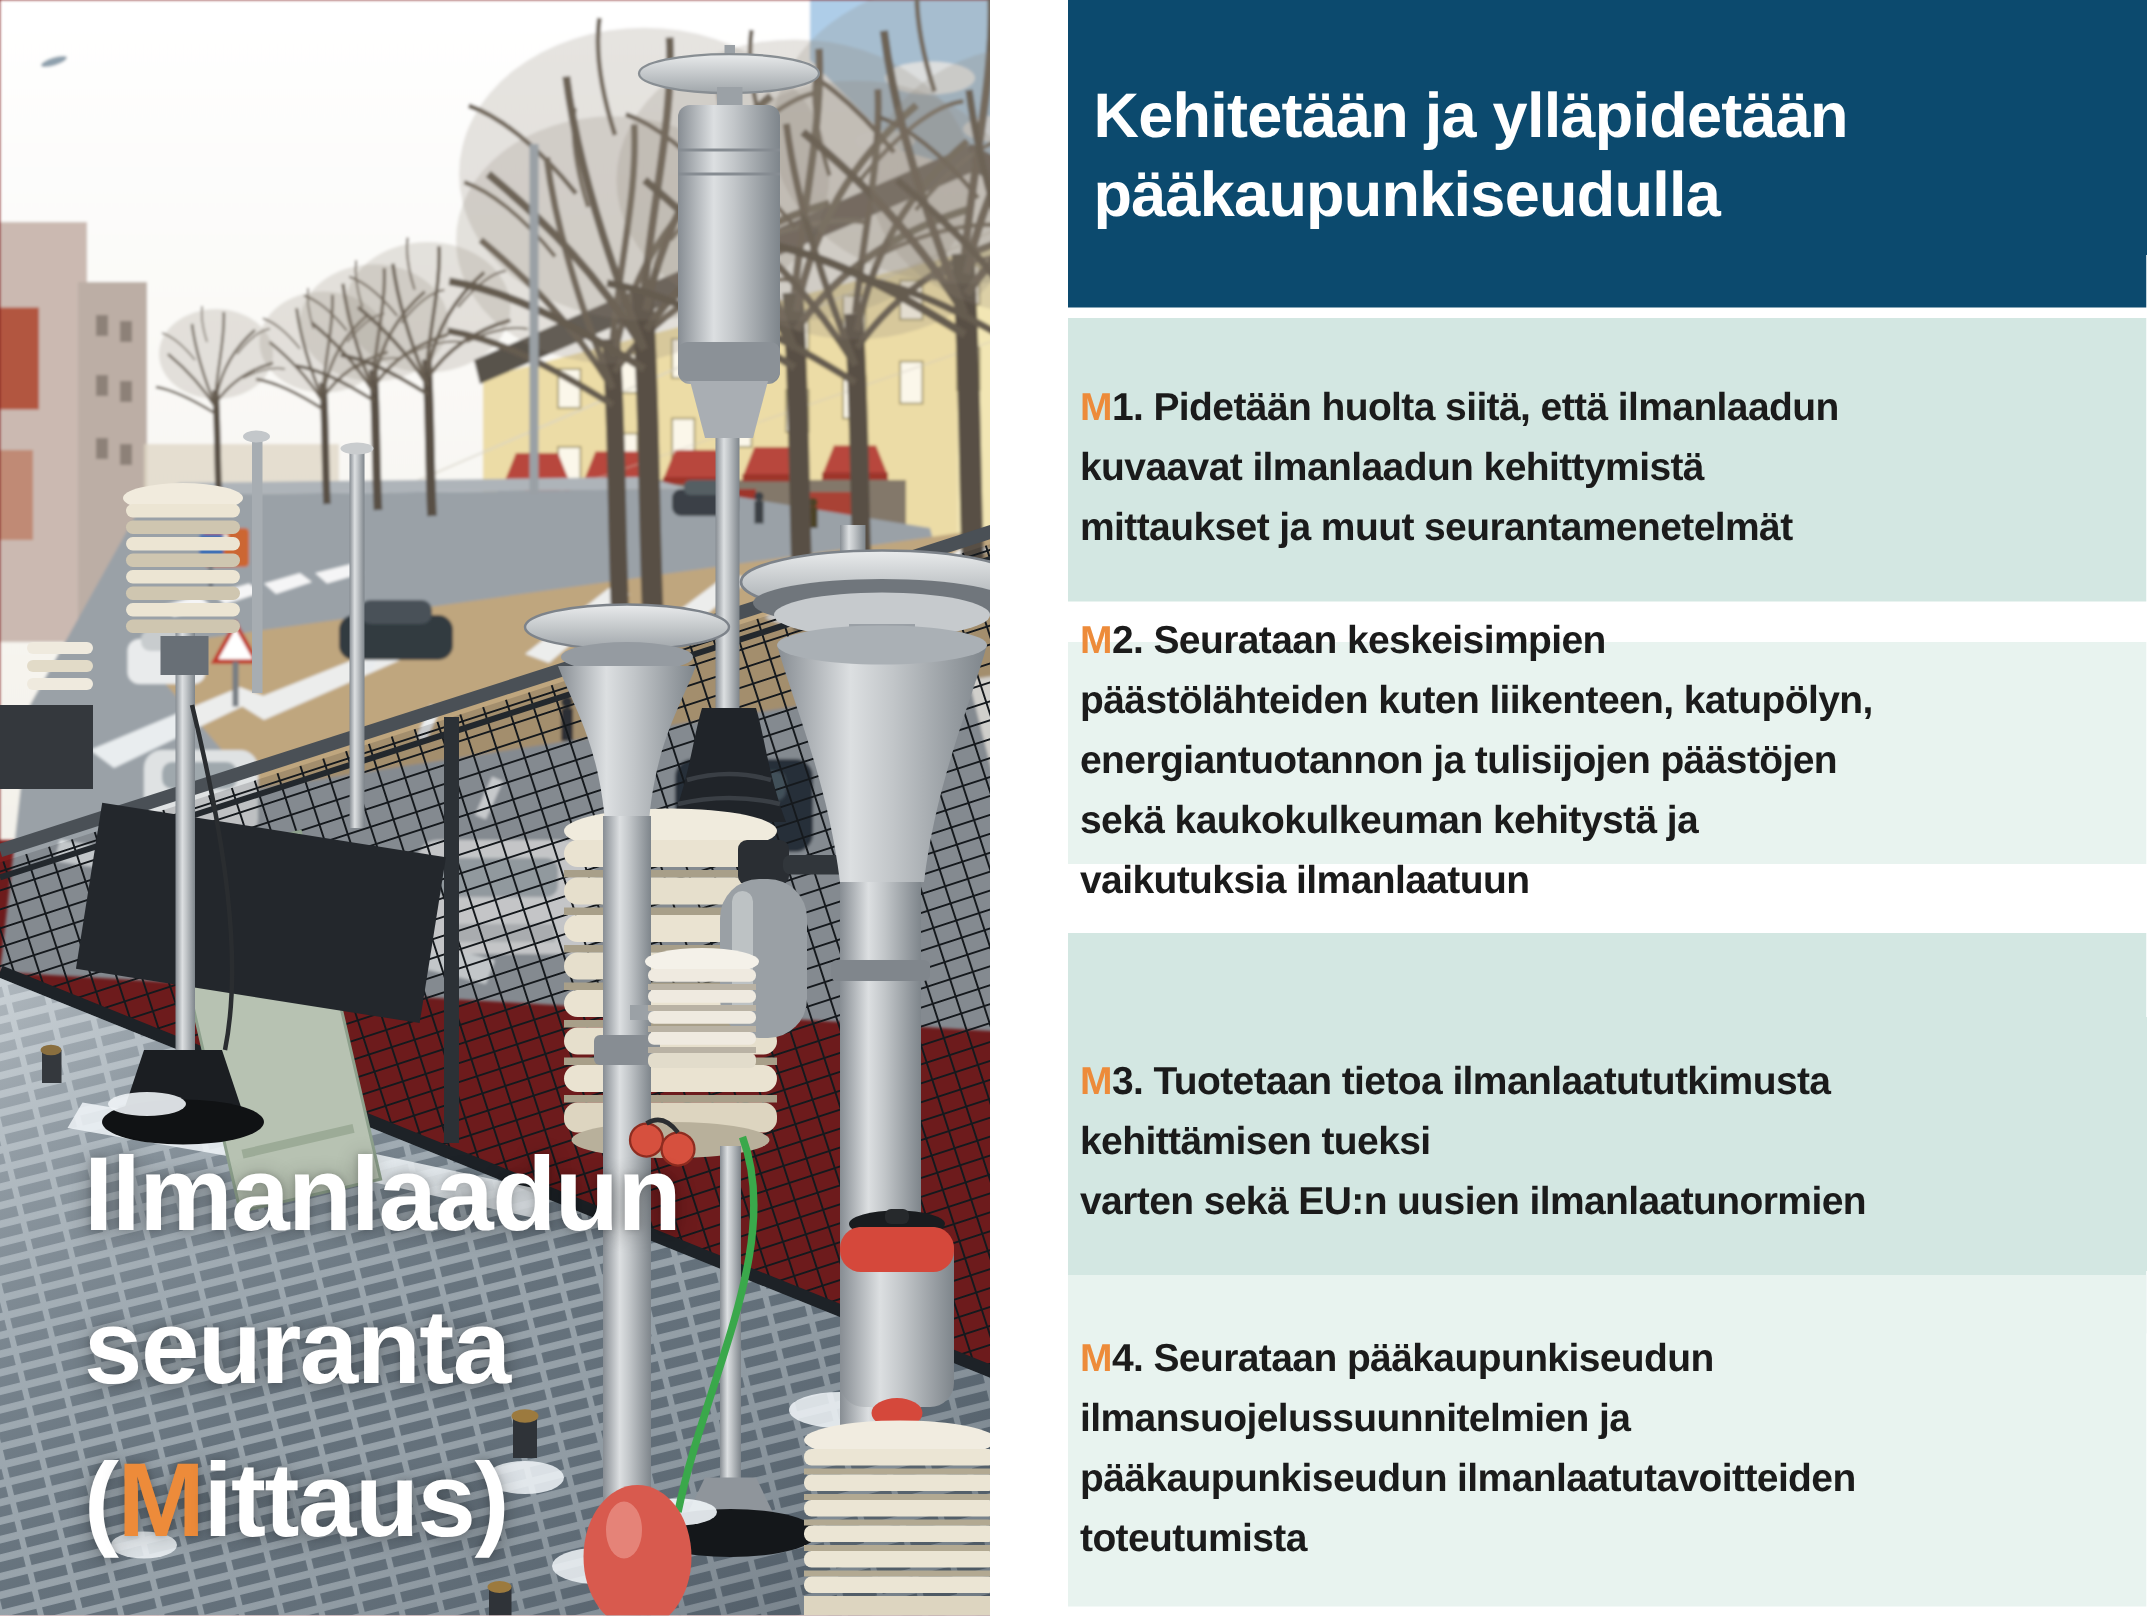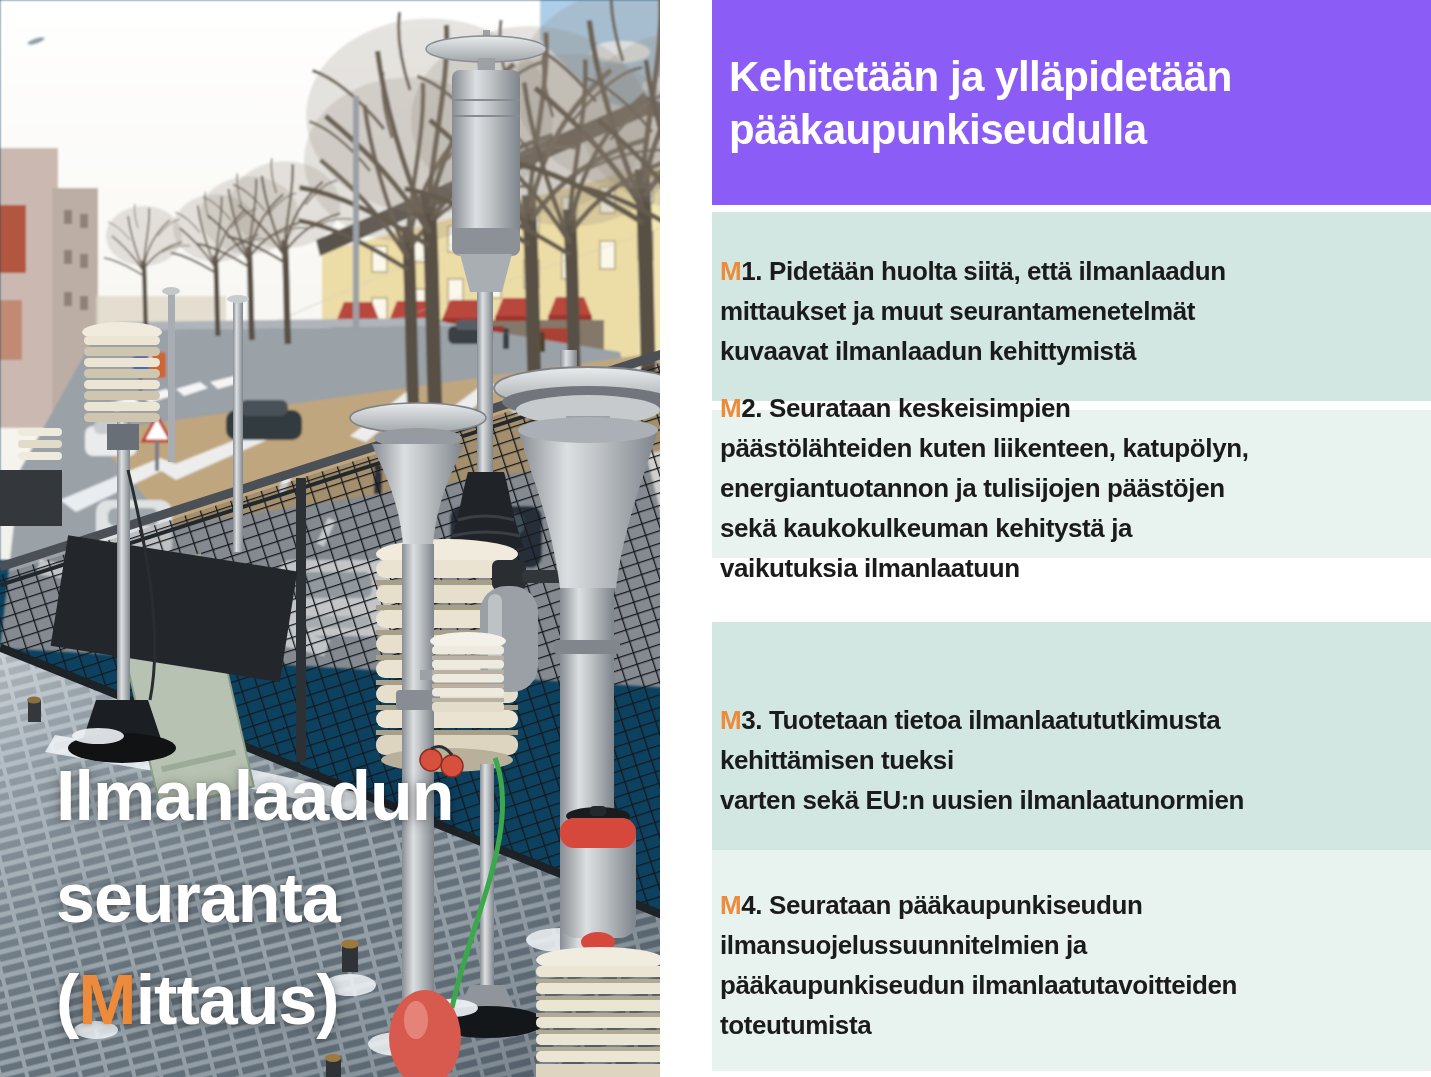--- a/index.html
+++ b/index.html
@@ -1,45 +1,45 @@
 <!DOCTYPE html>
 <html><head>
 <meta charset="utf-8">
 <style>
   html,body{margin:0;padding:0}
   body{
     width:1431px;height:1077px;position:relative;overflow:hidden;background:#ffffff;
     font-family:"Liberation Sans","DejaVu Sans",sans-serif;
   }
   
-  .photo{position:absolute;left:0;top:0;width:660px;height:1077px;margin:0;overflow:hidden;background:#0c4a6e}
+  .photo{position:absolute;left:0;top:0;width:660px;height:1077px;margin:0;overflow:hidden;background:#7f1d1d}
   .photo svg{display:block}
   .caption{
     position:absolute;left:56px;top:745px;color:#ffffff;font-weight:700;
     font-size:70px;line-height:102px;letter-spacing:-1px;
     text-shadow:0 2px 14px rgba(0,0,0,.30), 0 0 4px rgba(0,0,0,.18);
     white-space:nowrap;
   }
   .caption .hl{color:#ed8b3a}
   
   .panel{position:absolute;left:712px;top:0;width:719px;height:1077px}
   .block{position:absolute;left:0;width:719px;box-sizing:border-box;display:flex;flex-direction:column;justify-content:center}
   .hdr{
-    top:0;height:205px;background:#8b5cf6;color:#ffffff;
+    top:0;height:205px;background:#0c4a6e;color:#ffffff;
     font-size:42px;line-height:53px;font-weight:700;padding-left:17px;letter-spacing:-0.5px;
   }
   .item{
     font-size:26px;line-height:40px;font-weight:700;color:#1b1b1b;
     padding-left:8px;letter-spacing:-0.4px;padding-top:8px;
   }
   .item .line,.hdr .line{white-space:nowrap}
   .bg-a{background:#d3e7e2}
   .bg-b{background:#e8f3ef}
   #m1{top:212px;height:189px}
-  #m2{top:410px;height:148px}
+  #m2{top:428px;height:148px}
   #m3{top:622px;height:267px}
   #m4{top:850px;height:221px}
   .hl{color:#ed8b3a}
 </style>
 </head>
 <body>
 
 <figure class="photo">
   <svg width="706" height="1077" viewBox="0 0 706 1077">
     <defs>
@@ -440,22 +440,22 @@
 
 <section class="panel">
 
   <header class="block hdr">
     <div class="line">Kehitetään ja ylläpidetään</div>
     <div class="line">pääkaupunkiseudulla</div>
   </header>
 
   <div id="m1" class="block item bg-a">
     <div class="line"><span class="hl">M</span><span>1. Pidetään huolta siitä, että ilmanlaadun</span></div>
+    <div class="line">kuvaavat ilmanlaadun kehittymistä</div>
     <div class="line">mittaukset ja muut seurantamenetelmät</div>
-    <div class="line">kuvaavat ilmanlaadun kehittymistä</div>
   </div>
 
   <div id="m2" class="block item bg-b">
     <div class="line"><span class="hl">M</span><span>2. Seurataan keskeisimpien</span></div>
     <div class="line">päästölähteiden kuten liikenteen, katupölyn,</div>
     <div class="line">energiantuotannon ja tulisijojen päästöjen</div>
     <div class="line">sekä kaukokulkeuman kehitystä ja</div>
     <div class="line">vaikutuksia ilmanlaatuun</div>
   </div>
 

